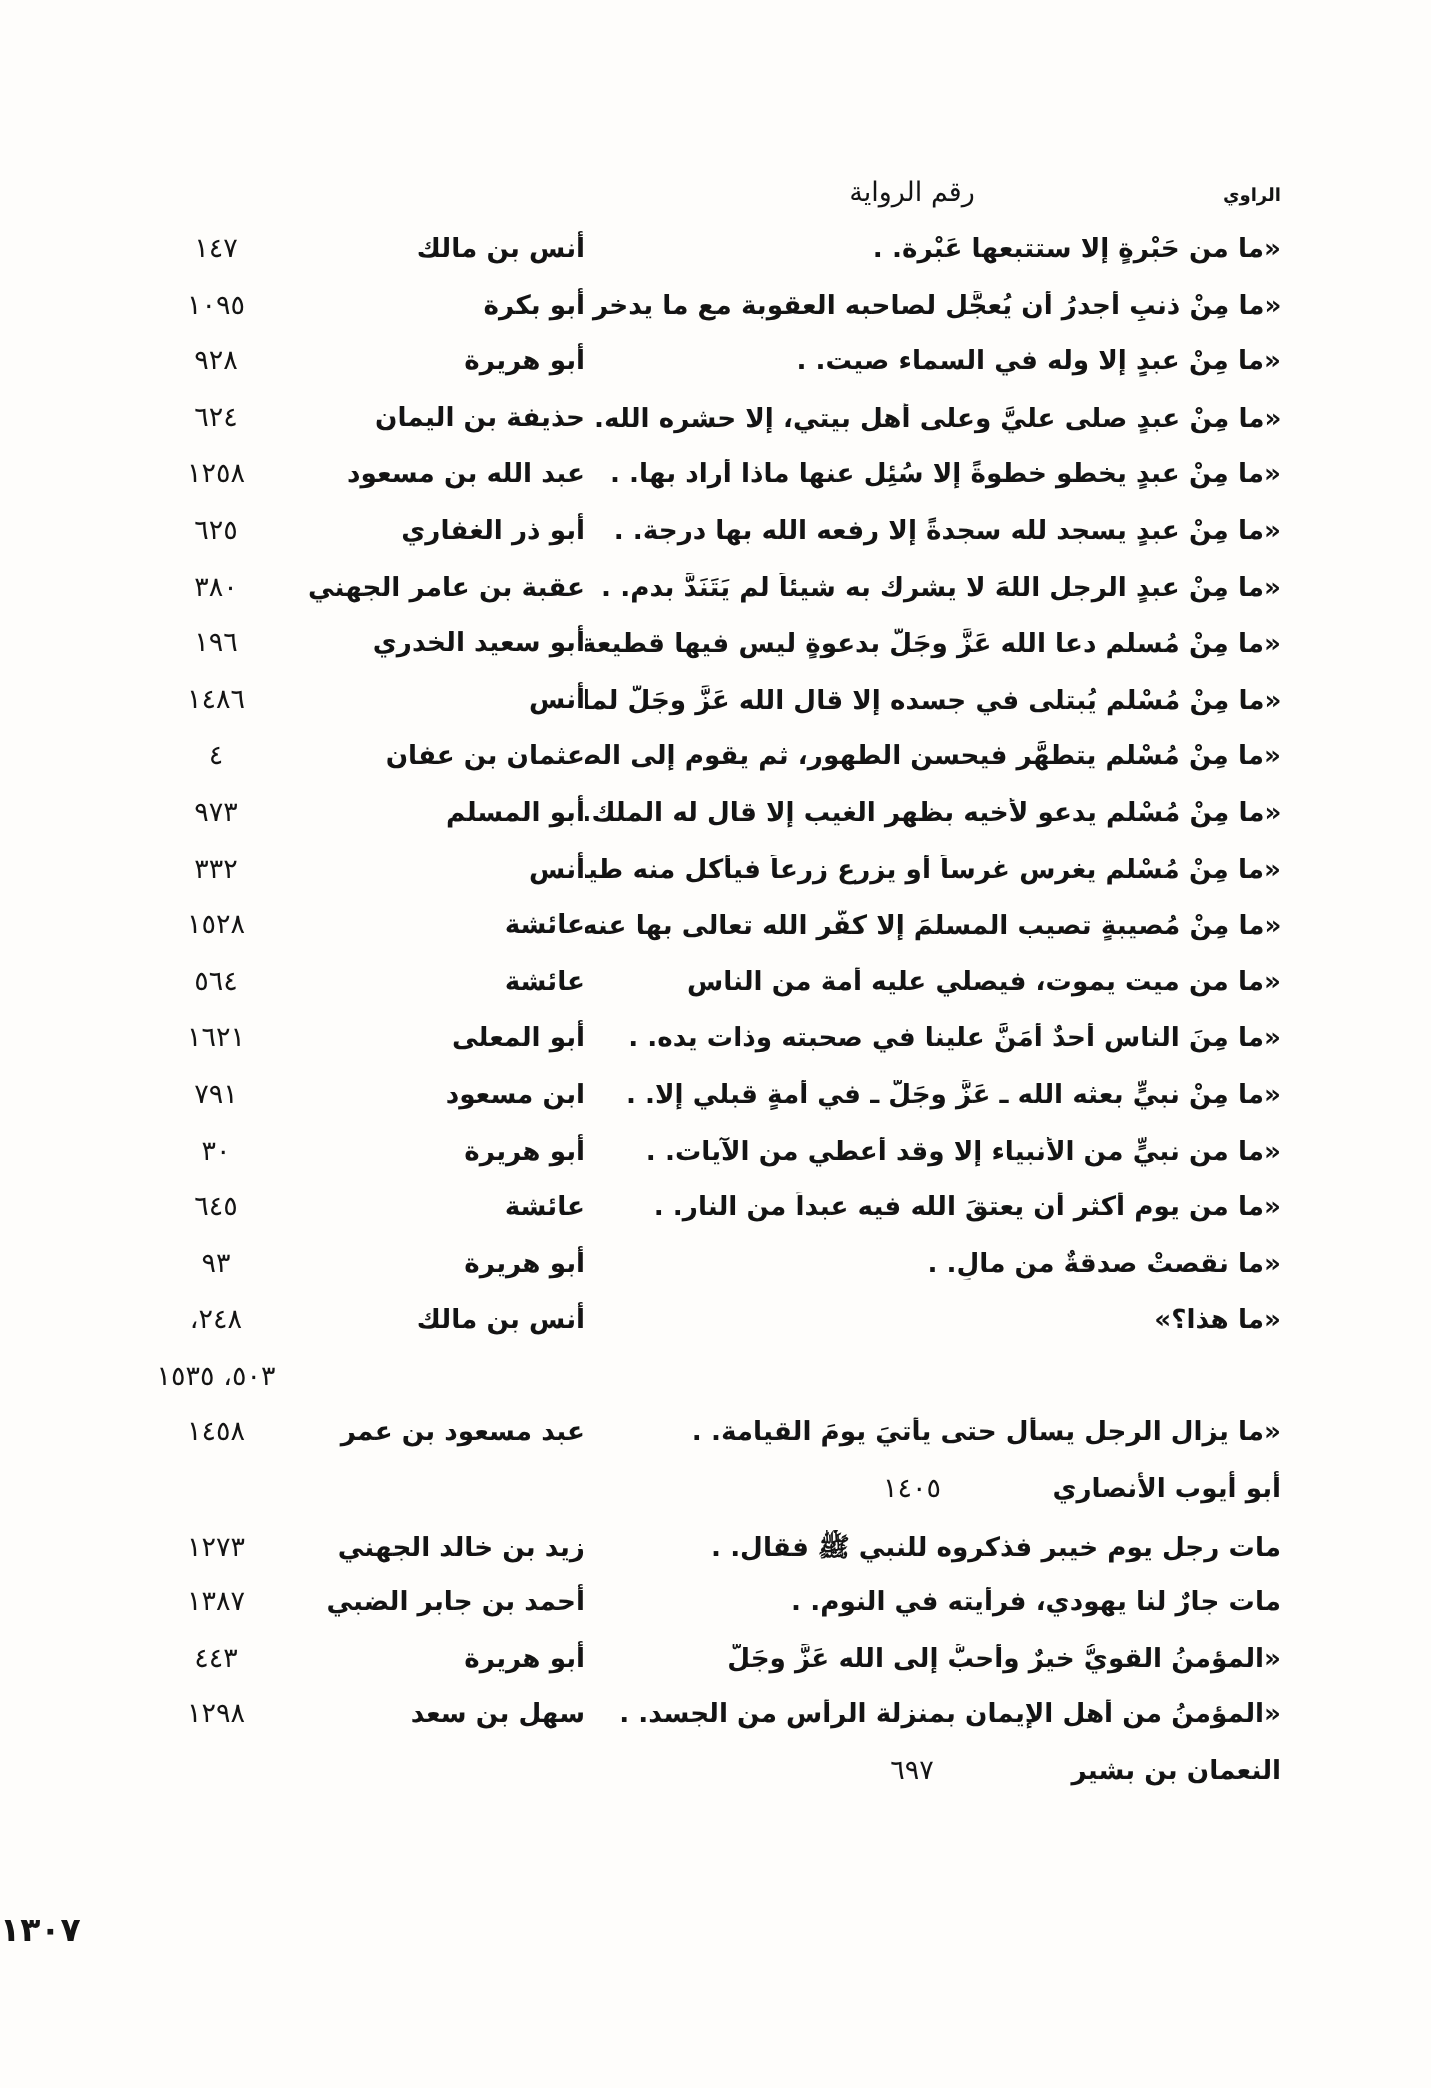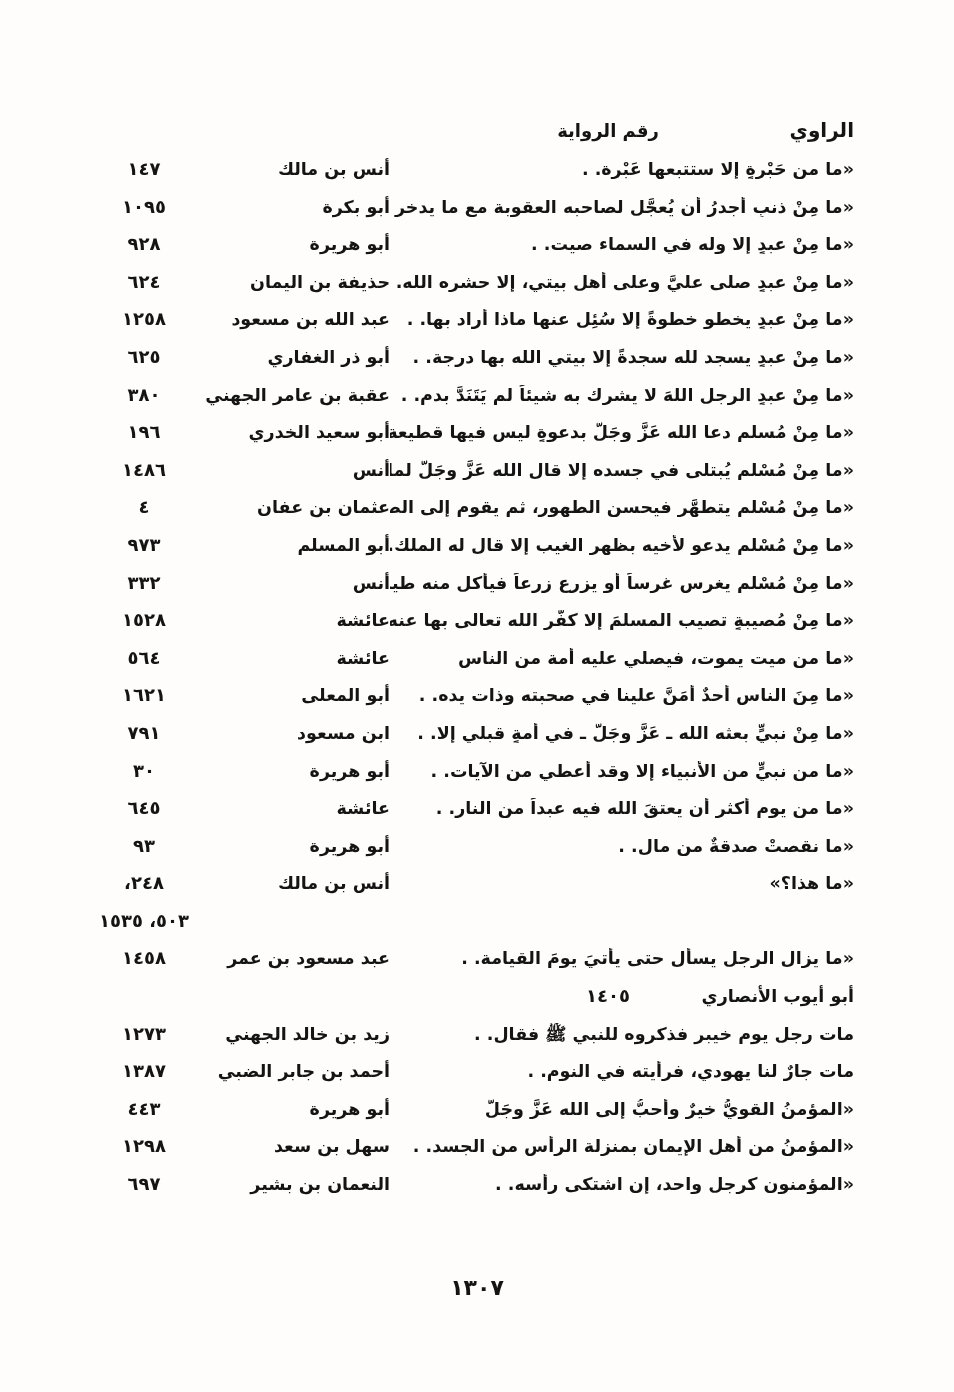--- a/index.html
+++ b/index.html
@@ -37,30 +37,30 @@
     text-align:right;
     padding-left:6px;
     font-size:17.5px;
     font-weight:700;
     white-space:nowrap;
   }
   .cell-number {
     width:120px;
     text-align:center;
     font-size:18px;
-    font-weight:700;
+    font-weight:400;
     white-space:nowrap;
   }
   .header-row .cell-text   { font-size:18px; }
-  .header-row .cell-narrator { font-size:20px; }
+  .header-row .cell-narrator { font-size:12px; }
   .header-row .cell-number { font-size:18px; }
   .page-number {
     position:absolute;
     bottom:92px; left:0; right:0;
-    text-align:center;
+    text-align:left;
     font-size:22px;
     font-weight:700;
     letter-spacing:2px;
   }
 </style>
 </head>
 <body>
 
 <div class="page">
 
@@ -89,21 +89,21 @@
         <div class="cell-text">«ما مِنْ عبدٍ صلى عليَّ وعلى أهل بيتي، إلا حشره الله. .</div>
         <div class="cell-narrator">حذيفة بن اليمان</div>
         <div class="cell-number">٦٢٤</div>
       </div>
       <div class="row">
         <div class="cell-text">«ما مِنْ عبدٍ يخطو خطوةً إلا سُئِل عنها ماذا أراد بها. .</div>
         <div class="cell-narrator">عبد الله بن مسعود</div>
         <div class="cell-number">١٢٥٨</div>
       </div>
       <div class="row">
-        <div class="cell-text">«ما مِنْ عبدٍ يسجد لله سجدةً إلا بيتي الله بها درجة. .</div>
+        <div class="cell-text">«ما مِنْ عبدٍ يسجد لله سجدةً إلا رفعه الله بها درجة. .</div>
         <div class="cell-narrator">أبو ذر الغفاري</div>
         <div class="cell-number">٦٢٥</div>
       </div>
       <div class="row">
         <div class="cell-text">«ما مِنْ عبدٍ الرجل اللهَ لا يشرك به شيئاً لم يَتَنَدَّ بدم. .</div>
         <div class="cell-narrator">عقبة بن عامر الجهني</div>
         <div class="cell-number">٣٨٠</div>
       </div>
       <div class="row">
         <div class="cell-text">«ما مِنْ مُسلمٍ دعا الله عَزَّ وجَلَّ بدعوةٍ ليس فيها قطيعة</div>
@@ -198,21 +198,20 @@
         <div class="cell-text">«المؤمنُ القويُّ خيرٌ وأحبُّ إلى الله عَزَّ وجَلَّ</div>
         <div class="cell-narrator">أبو هريرة</div>
         <div class="cell-number">٤٤٣</div>
       </div>
       <div class="row">
         <div class="cell-text">«المؤمنُ من أهل الإيمان بمنزلة الرأس من الجسد. .</div>
         <div class="cell-narrator">سهل بن سعد</div>
         <div class="cell-number">١٢٩٨</div>
       </div>
       <div class="row">
-        <div class="cell-text">«المؤمنون كرجلٍ واحد، إن اشتكى رأسه. .</div>
         <div class="cell-narrator">النعمان بن بشير</div>
         <div class="cell-number">٦٩٧</div>
       </div>
     </div>
 
   <div class="page-number">١٣٠٧</div>
 
 </div>
 
 </body></html>

